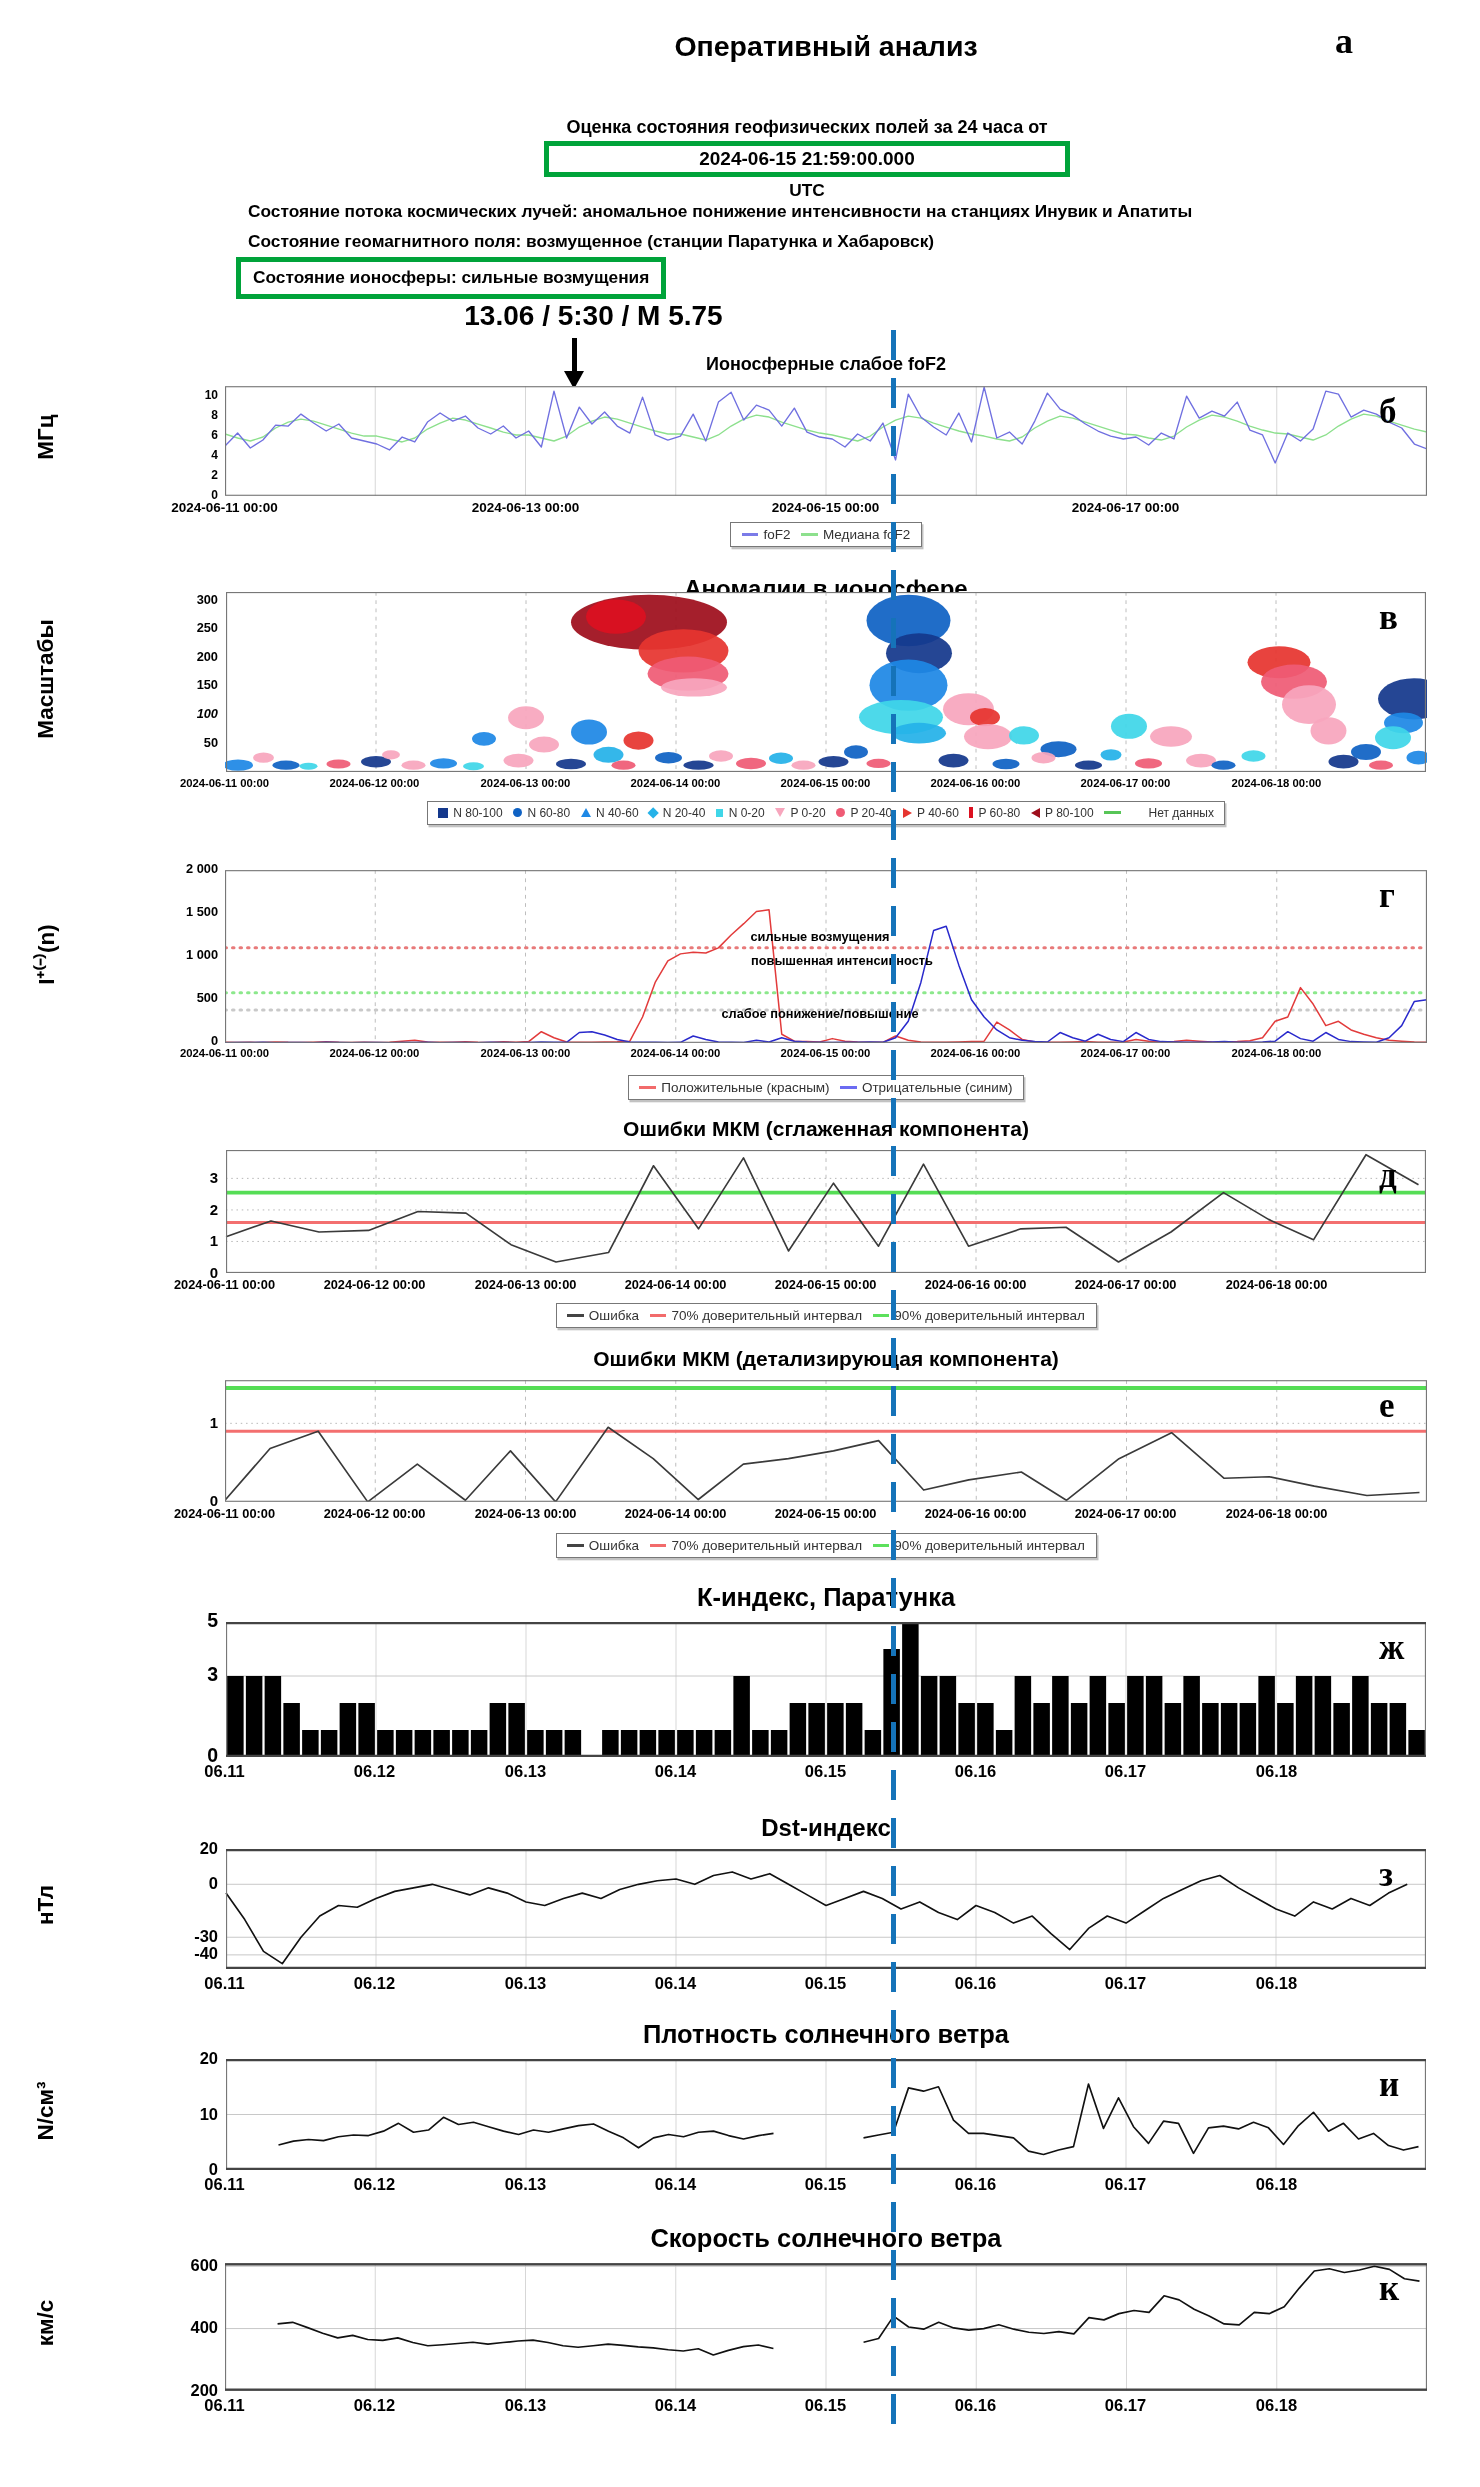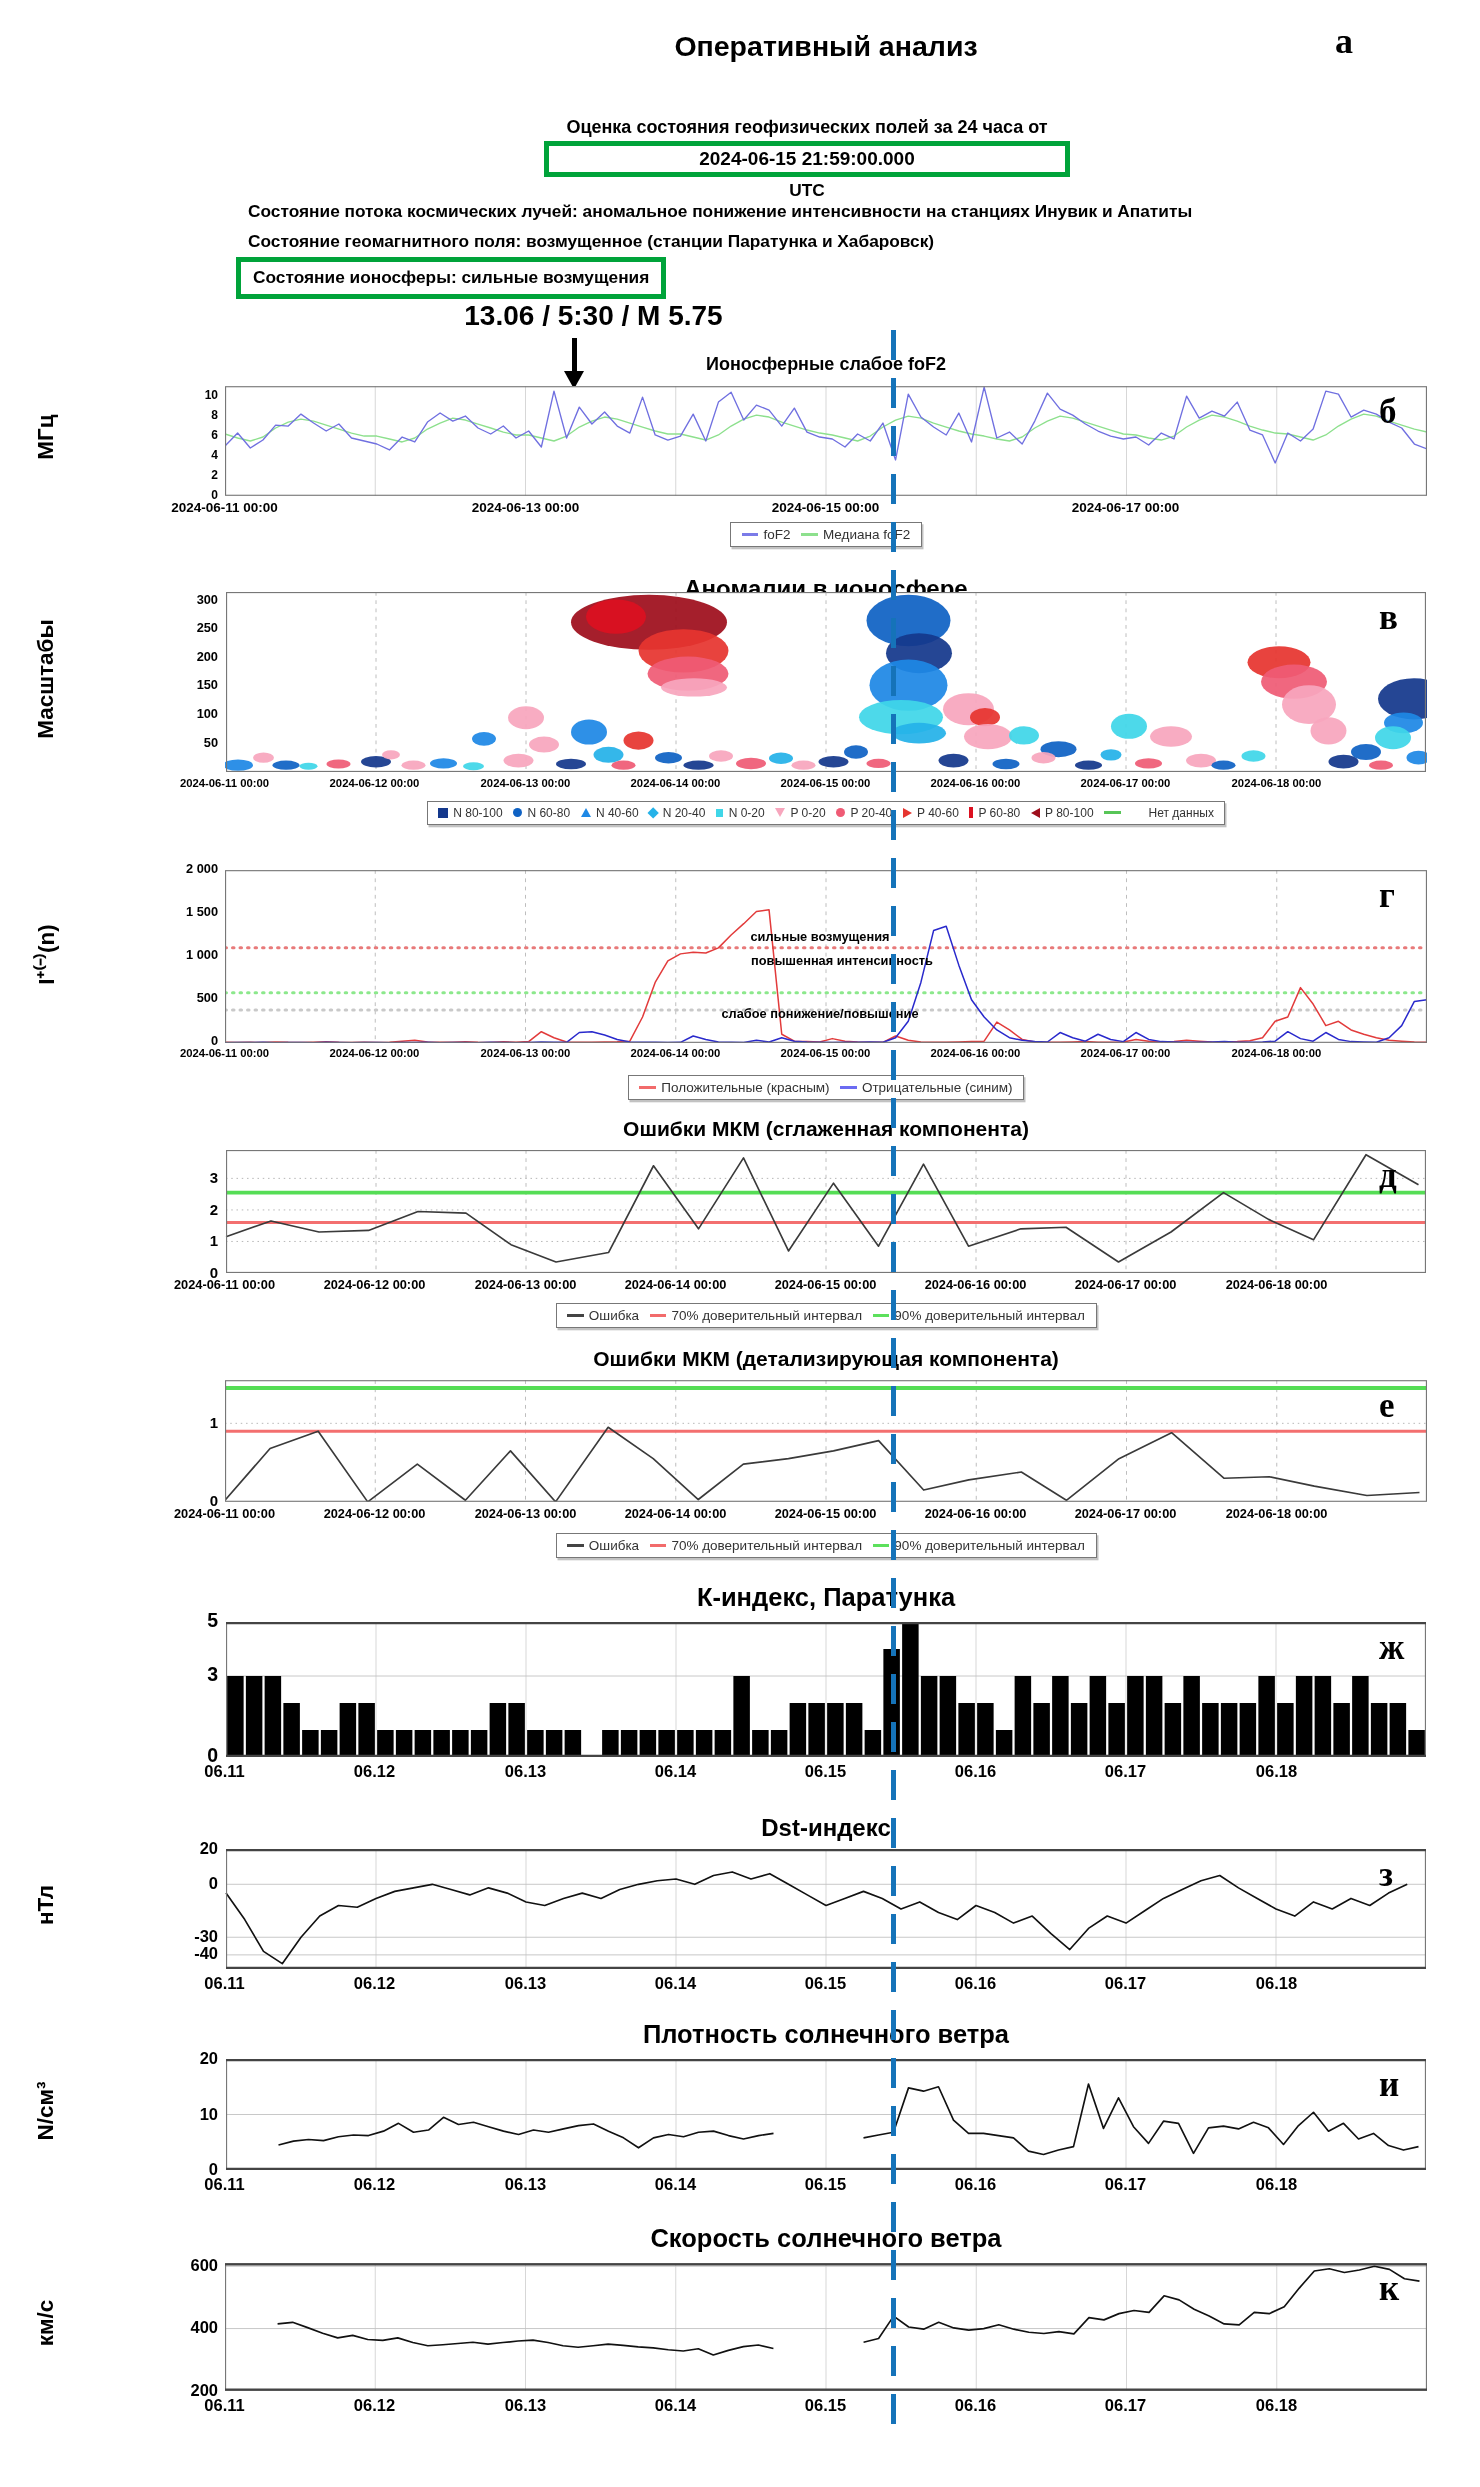--- a/index.html
+++ b/index.html
@@ -172,21 +172,21 @@
         <ellipse cx="1300" cy="224.76190476190476" rx="20" ry="9.142857142857144" fill="#f7a6bd" fill-opacity="0.93"></ellipse>
         <ellipse cx="1330" cy="230.85714285714286" rx="16" ry="6.095238095238095" fill="#0f62c4" fill-opacity="0.93"></ellipse>
         <ellipse cx="1370" cy="218.66666666666666" rx="16" ry="7.619047619047619" fill="#3fd6e8" fill-opacity="0.93"></ellipse>
         <ellipse cx="1490" cy="226.28571428571428" rx="20" ry="9.142857142857144" fill="#14388c" fill-opacity="0.93"></ellipse>
         <ellipse cx="1520" cy="213.33333333333331" rx="20" ry="10.666666666666668" fill="#0f62c4" fill-opacity="0.93"></ellipse>
         <ellipse cx="1540" cy="230.85714285714286" rx="16" ry="6.095238095238095" fill="#ef5b75" fill-opacity="0.93"></ellipse>
         <ellipse cx="1590" cy="220.95238095238096" rx="16" ry="9.142857142857144" fill="#1e88e5" fill-opacity="0.93"></ellipse>
         <rect x="0.75" y="0.75" width="1598.5" height="238.5" fill="none" stroke="#777" stroke-width="1.5"></rect>
       </svg>
       <div class="ytick" style="top: 178px; font-size: 12.8px;">50</div>
-      <div class="ytick" style="top: 149px; font-size: 12.8px;">100</div>
+      <div class="ytick" style="top: 149px; font-size: 12.8px; font-style: italic;">100</div>
       <div class="ytick" style="top: 120px; font-size: 12.8px;">150</div>
       <div class="ytick" style="top: 92px; font-size: 12.8px;">200</div>
       <div class="ytick" style="top: 63px; font-size: 12.8px;">250</div>
       <div class="ytick" style="top: 35px; font-size: 12.8px;">300</div>
       <div class="xtick" style="left: 225px; top: 219px; font-size: 11.3px;">2024-06-11 00:00</div>
       <div class="xtick" style="left: 375px; top: 219px; font-size: 11.3px;">2024-06-12 00:00</div>
       <div class="xtick" style="left: 526px; top: 219px; font-size: 11.3px;">2024-06-13 00:00</div>
       <div class="xtick" style="left: 676px; top: 219px; font-size: 11.3px;">2024-06-14 00:00</div>
       <div class="xtick" style="left: 826px; top: 219px; font-size: 11.3px;">2024-06-15 00:00</div>
       <div class="xtick" style="left: 976px; top: 219px; font-size: 11.3px;">2024-06-16 00:00</div>

